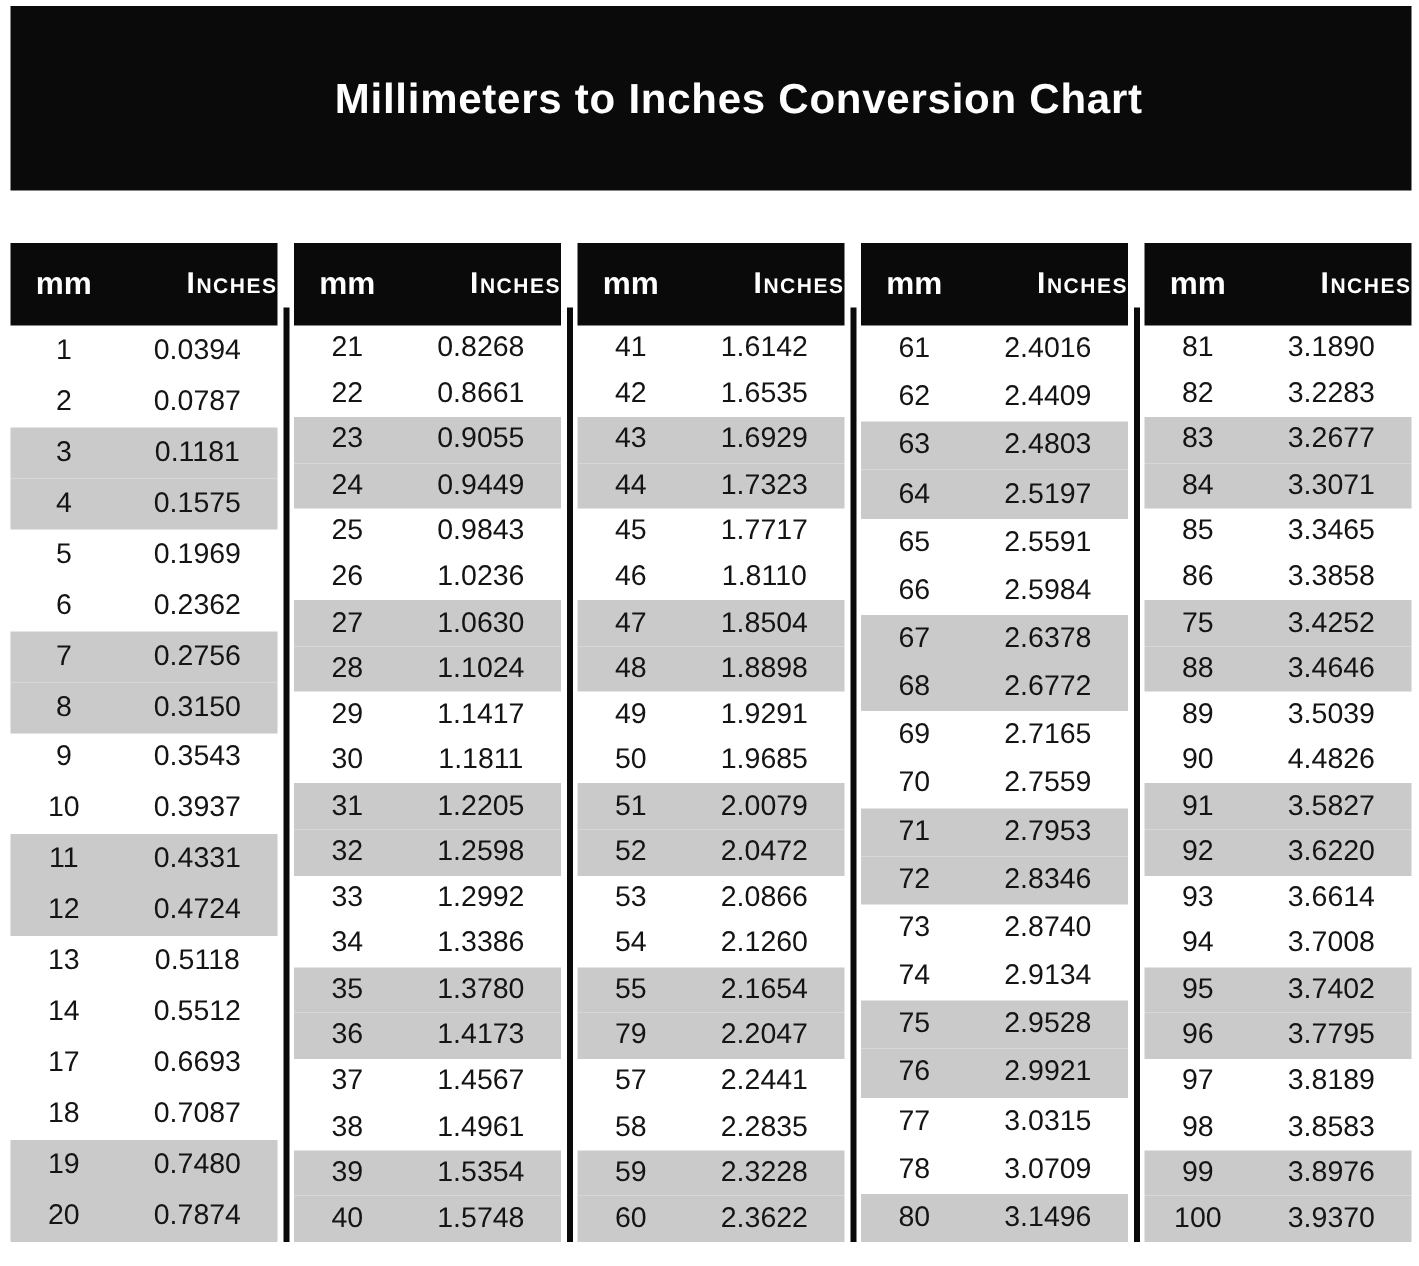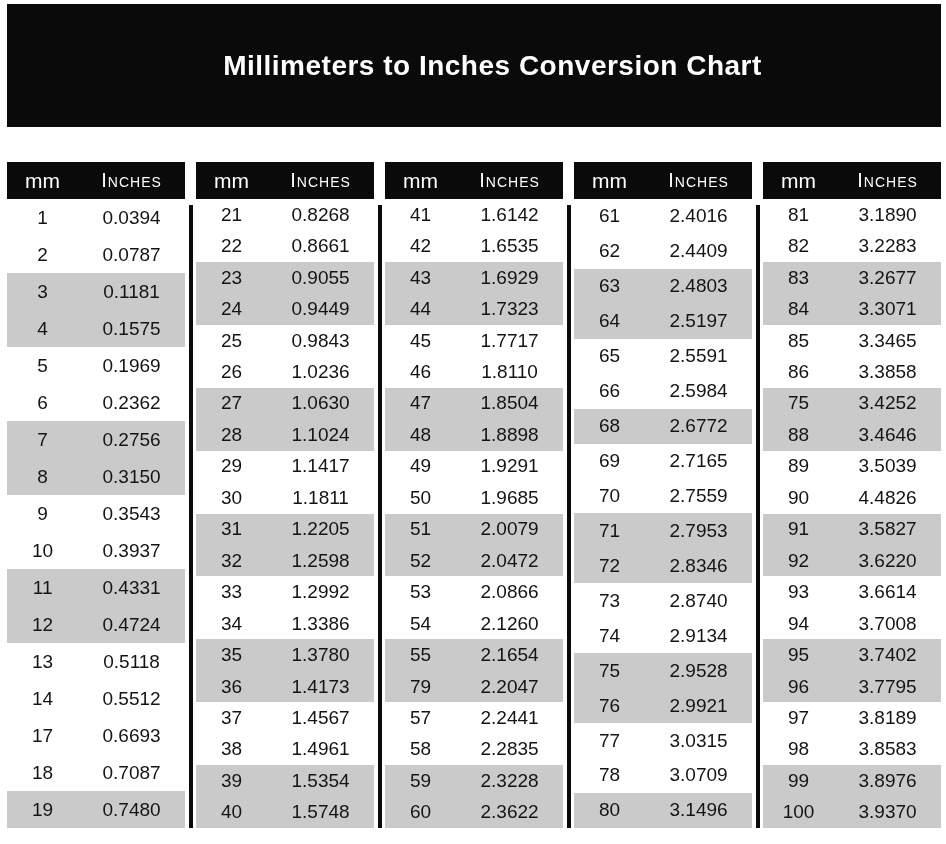--- a/index.html
+++ b/index.html
@@ -48,29 +48,29 @@
     width: 11px; height: 100%;
     display: flex; justify-content: center;
   }
   .divider-line {
     width: 4px;
     margin-top: 43px;
     height: calc(100% - 43px);
     background: var(--black);
   }
   .thead {
-    height: 37px;
+    height: 55px;
     background: var(--black);
     color: var(--header-text);
     display: flex; align-items: center;
-    font-weight: normal;
+    font-weight: bold;
   }
   .h-mm { width: 40%; text-align: center; font-size: 21px; }
   .h-in {
-    width: 60%; text-align: center;
+    width: 60%; text-align: right;
     font-size: 20px;
     font-variant: small-caps;
     letter-spacing: 1px;
   }
   .row {
     flex: 1;
     display: flex; align-items: center;
     color: var(--text);
     font-size: 19px;
   }
@@ -152,20 +152,24 @@
           <span class="c-in">0.6693</span>
         </div>
         <div class="row">
           <span class="c-mm">18</span>
           <span class="c-in">0.7087</span>
         </div>
         <div class="row shaded">
           <span class="c-mm">19</span>
           <span class="c-in">0.7480</span>
         </div>
+        <div class="row shaded">
+          <span class="c-mm">20</span>
+          <span class="c-in">0.7874</span>
+        </div>
       </section>
       <div class="gap">
         <div class="divider-line"></div>
       </div>
       <section class="conv-table">
         <div class="thead">
           <span class="h-mm">mm</span>
           <span class="h-in">Inches</span>
         </div>
         <div class="row">
@@ -364,20 +368,24 @@
         </div>
         <div class="row">
           <span class="c-mm">65</span>
           <span class="c-in">2.5591</span>
         </div>
         <div class="row">
           <span class="c-mm">66</span>
           <span class="c-in">2.5984</span>
         </div>
         <div class="row shaded">
+          <span class="c-mm">67</span>
+          <span class="c-in">2.6378</span>
+        </div>
+        <div class="row shaded">
           <span class="c-mm">68</span>
           <span class="c-in">2.6772</span>
         </div>
         <div class="row">
           <span class="c-mm">69</span>
           <span class="c-in">2.7165</span>
         </div>
         <div class="row">
           <span class="c-mm">70</span>
           <span class="c-in">2.7559</span>

